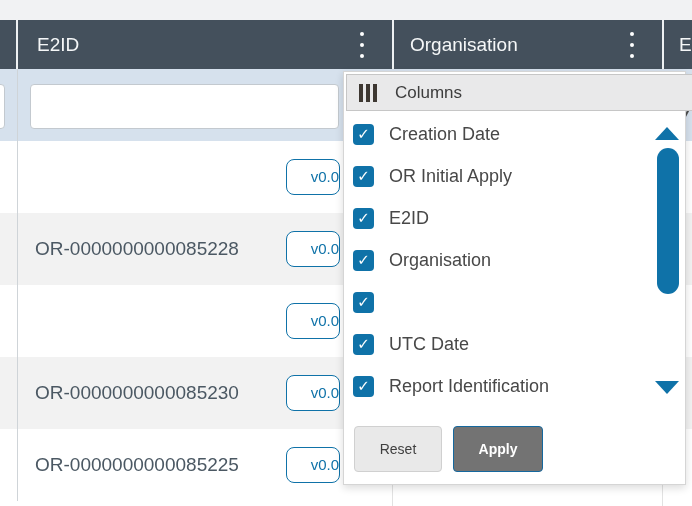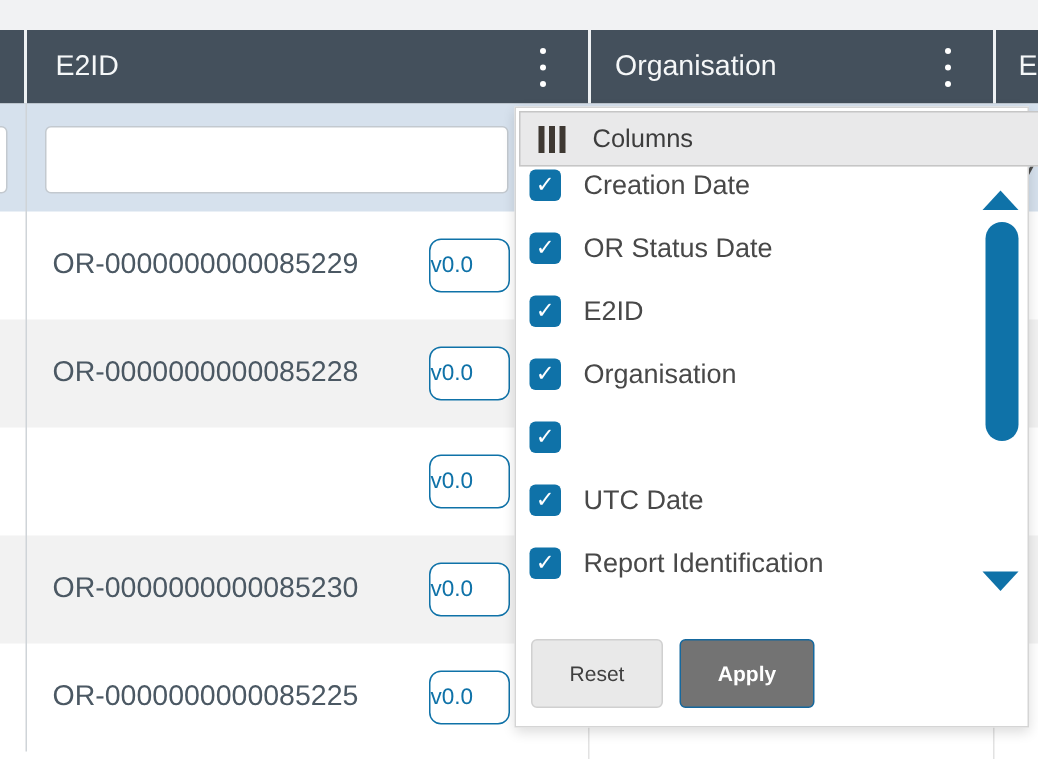--- a/index.html
+++ b/index.html
@@ -24,39 +24,39 @@
   .filter-input { position:absolute; background:#fff; border:1px solid #c3c9cf; border-radius:4px; outline:none;
                   font-family:inherit; font-size:17px; color:#45525e; padding:0 10px; }
   .filter-input.main { left:30px; top:15px; width:309px; height:45px; }
   .filter-input.sliver { left:-9px; top:15px; width:14px; height:45px; padding:0; }
 
   
   .row { position:absolute; left:0; width:692px; height:72px; }
   .row.alt { background:#f2f2f2; }
   .rid { position:absolute; left:35px; top:0; height:72px; line-height:72px; font-size:19px; color:#4b5863; white-space:nowrap; }
   .badge { position:absolute; left:286px; top:18px; width:54px; height:36px; border:1px solid #0f72a8; border-radius:8px;
-           color:#0f72a8; font-size:15px; line-height:34px; text-align:left; background:#fff; }
+           color:#0f72a8; font-size:15px; line-height:34px; text-align:right; background:#fff; }
 
   
   .vline { position:absolute; width:1px; background:#cfd4d8; }
 
   
   .clipped { position:absolute; left:688px; top:100px; width:2px; height:18px; background:#4d4d4d; transform:rotate(28deg); }
 
   
   .panel { position:absolute; left:343px; top:71px; width:343px; height:414px; background:#fff;
            border:1px solid #d5d5d5; box-shadow:0 3px 8px rgba(0,0,0,.14); }
   .panel-header { position:absolute; left:2px; top:2px; width:378px; height:37px; background:#e9e9ea;
                   border:1px solid #c6c6c6; display:flex; align-items:center; cursor:pointer; }
   .colicon { display:flex; gap:3px; margin:0 18px 0 12px; }
   .colicon i { width:4px; height:18px; background:#3e3832; }
   .panel-title { font-size:17px; color:#3d3d3d; }
 
   .items { position:absolute; left:0; top:41px; width:300px; }
-  .item { position:relative; height:42px; display:flex; align-items:flex-start; cursor:pointer; }
+  .item { position:relative; height:42px; display:flex; align-items:center; cursor:pointer; }
   .cb { width:21px; height:21px; margin-left:9px; background:#0f72a8; border-radius:4px;
         display:flex; align-items:center; justify-content:center; flex:0 0 auto; }
   .cb::before { content:"\2713"; color:#fff; font-size:15px; font-weight:700; font-family:"DejaVu Sans",sans-serif; line-height:1; }
   .ilabel { margin-left:15px; font-size:18px; color:#484848; white-space:nowrap; }
 
   
   .scroll-up { position:absolute; left:311px; top:55px; width:0; height:0; cursor:pointer;
                border-left:12px solid transparent; border-right:12px solid transparent; border-bottom:13px solid #0f72a8; }
   .scroll-down { position:absolute; left:311px; top:309px; width:0; height:0; cursor:pointer;
                border-left:12px solid transparent; border-right:12px solid transparent; border-top:13px solid #0f72a8; }
@@ -92,21 +92,20 @@
       </button>
     <span class="hlabel" style="left:679px">E</span>
   </div>
 
   <div class="filterband">
     <input class="filter-input sliver" value="" style="">
     <input class="filter-input main" value="" style="">
   </div>
 
   <div class="row" style="top:141px">
-    <span class="rid">OR-0000000000085229</span>
     <span class="badge">v0.0</span>
   </div>
   <div class="row alt" style="top:213px">
     <span class="rid">OR-0000000000085228</span>
     <span class="badge">v0.0</span>
   </div>
   <div class="row" style="top:285px">
     <span class="badge">v0.0</span>
   </div>
   <div class="row alt" style="top:357px">
@@ -134,21 +133,21 @@
       <span class="panel-title">Columns</span>
     </div>
 
     <div class="items">
       <div class="item">
         <span class="cb"></span>
         <span class="ilabel">Creation Date</span>
       </div>
       <div class="item">
         <span class="cb"></span>
-        <span class="ilabel">OR Status Date</span>
+        <span class="ilabel">OR Initial Apply</span>
       </div>
       <div class="item">
         <span class="cb"></span>
         <span class="ilabel">E2ID</span>
       </div>
       <div class="item">
         <span class="cb"></span>
         <span class="ilabel">Organisation</span>
       </div>
       <div class="item">

